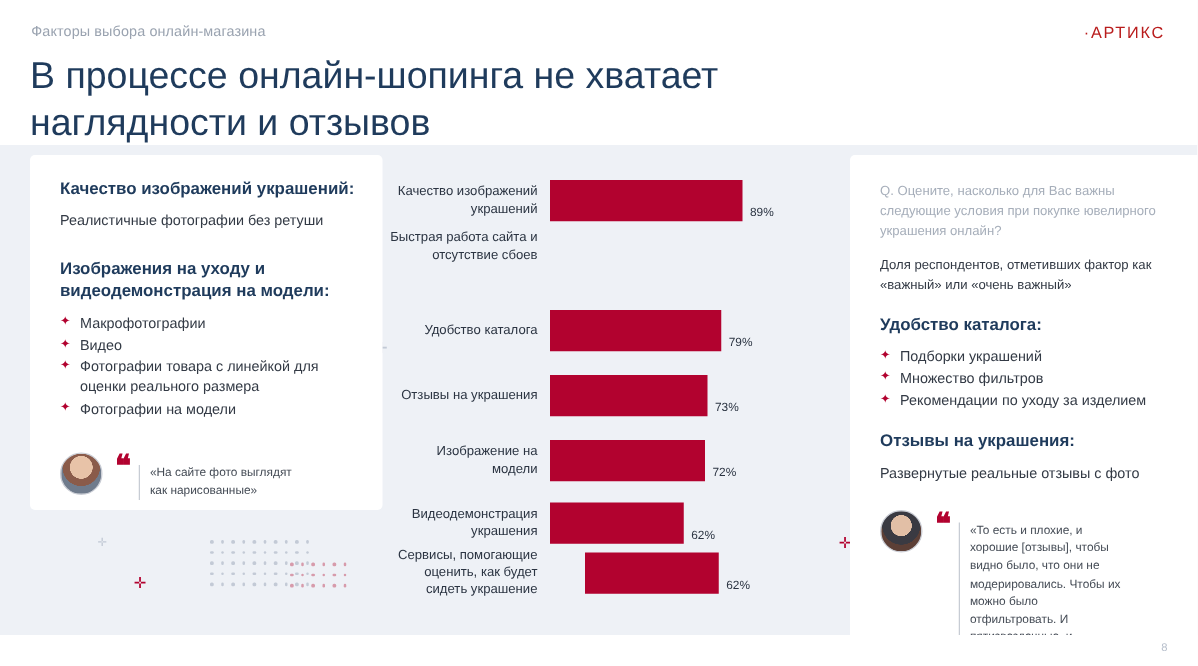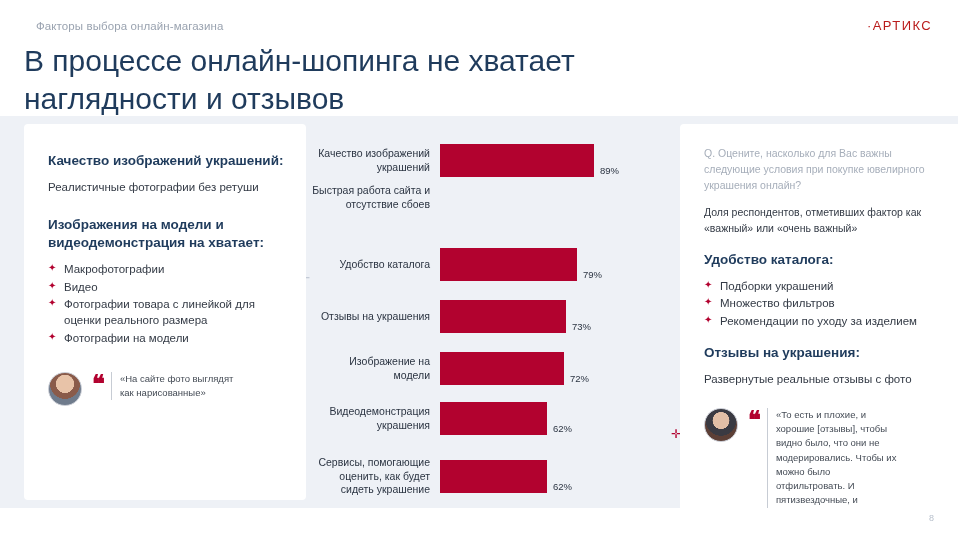--- a/index.html
+++ b/index.html
@@ -9,21 +9,21 @@
     background: #ffffff;
     overflow: hidden;
   }
   .slide {
     position: relative;
     width: 958px; height: 533px;
     background: #ffffff;
   }
   .kicker {
     position: absolute;
-    left: 36px; top: 20px;
+    left: 25px; top: 20px;
     font-size: 11.5px;
     color: #9aa3b0;
     letter-spacing: 0.1px;
   }
   .logo {
     position: absolute;
     right: 26px; top: 18px;
     font-size: 13px;
     font-weight: normal;
     color: #b91c1c;
@@ -58,22 +58,22 @@
   }
 
   
   .card {
     position: absolute;
     background: #ffffff;
     border-radius: 4px;
   }
   .card-left {
     left: 24px; top: 124px;
-    width: 282px; height: 376px;
-    padding: 28px 22px 0 24px;
+    width: 282px; height: 284px;
+    padding: 18px 22px 0 24px;
   }
   .card-right {
     left: 680px; top: 124px;
     width: 282px; height: 440px;
     padding: 22px 22px 4px 24px;
   }
   .h-blue {
     font-size: 13.5px;
     font-weight: bold;
     color: #1f3b5c;
@@ -130,21 +130,21 @@
     line-height: 0.9;
     margin: 2px 6px 0 10px;
     font-family: "Liberation Serif", serif;
   }
   .qtext {
     font-size: 9.5px;
     color: #444b55;
     line-height: 1.5;
     border-left: 1.5px solid #c7ccd4;
     padding-left: 8px;
-    margin-top: 0;
+    margin-top: 10px;
   }
 
   
   .q-grey {
     font-size: 10.5px;
     color: #a6aeba;
     line-height: 1.5;
   }
   .p-strong-small {
     font-size: 10.5px;
@@ -332,21 +332,21 @@
         <i></i>
         <i></i>
         <i></i>
     </div>
   </div>
 
   <div class="card card-left">
     <div class="h-blue">Качество изображений украшений:</div>
     <div class="p-dark">Реалистичные фотографии без ретуши</div>
     <div class="sp-20"></div>
-    <div class="h-blue">Изображения на модели и видеодемонстрация на хватает:</div>
+    <div class="h-blue">Изображения на уходу и видеодемонстрация на модели:</div>
     <ul class="bullets">
       <li><span class="bl">✦</span><span>Макрофотографии</span></li>
       <li><span class="bl">✦</span><span>Видео</span></li>
       <li><span class="bl">✦</span><span>Фотографии товара с линейкой для оценки реального размера</span></li>
       <li><span class="bl">✦</span><span>Фотографии на модели</span></li>
     </ul>
 
     <div class="quote-wrap">
       <div class="avatar"></div>
       <div class="qmark">❝</div>
@@ -393,21 +393,21 @@
     </div>
 
     <div class="row" style="top:272px;">
       <div class="row-label">Видеодемонстрация украшения</div>
       <div class="bar-holder">
         <div class="bar" style="width:107px;"></div>
         <div class="bar-val">62%</div>
       </div>
     </div>
 
-    <div class="row" style="top:326px;">
+    <div class="row" style="top:308px;gap:28px;">
       <div class="row-label">Сервисы, помогающие оценить, как будет сидеть украшение</div>
       <div class="bar-holder">
         <div class="bar" style="width:107px;"></div>
         <div class="bar-val">62%</div>
       </div>
     </div>
 
   </div>
 
   <div class="card card-right">

